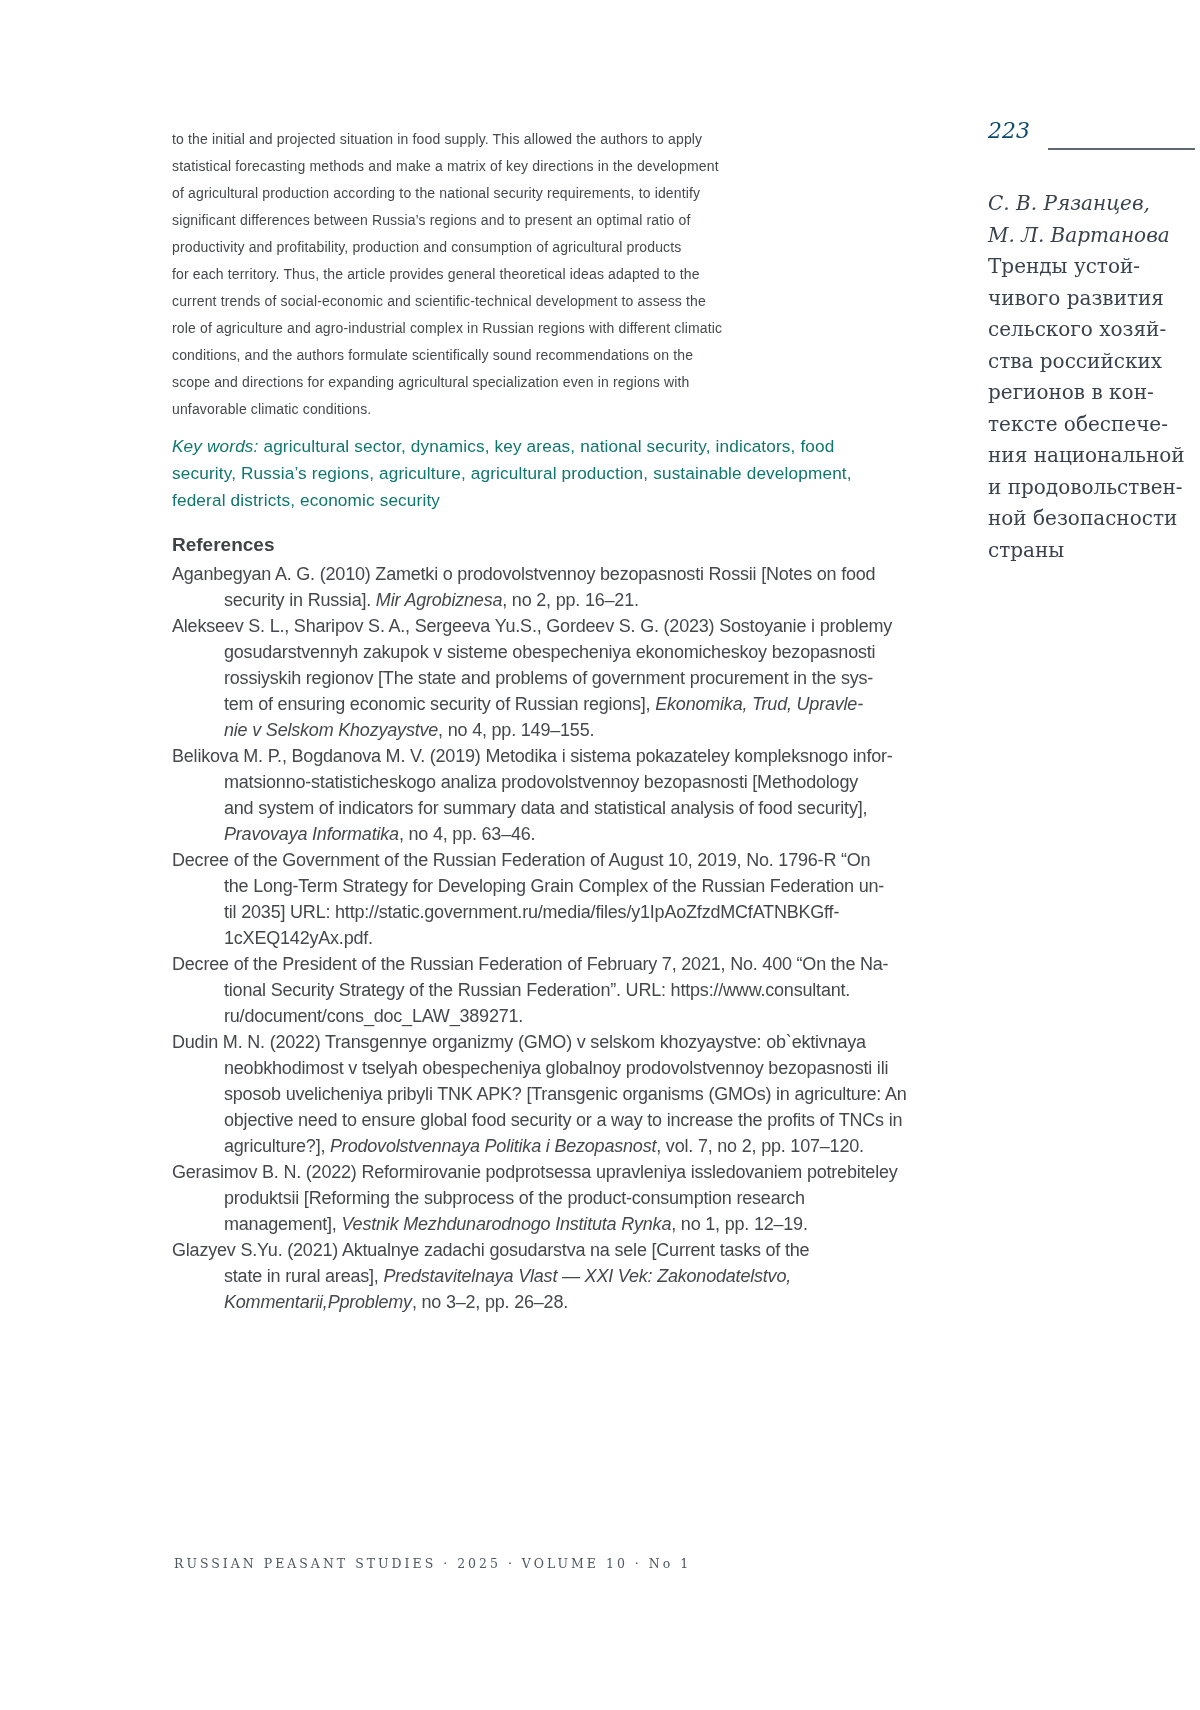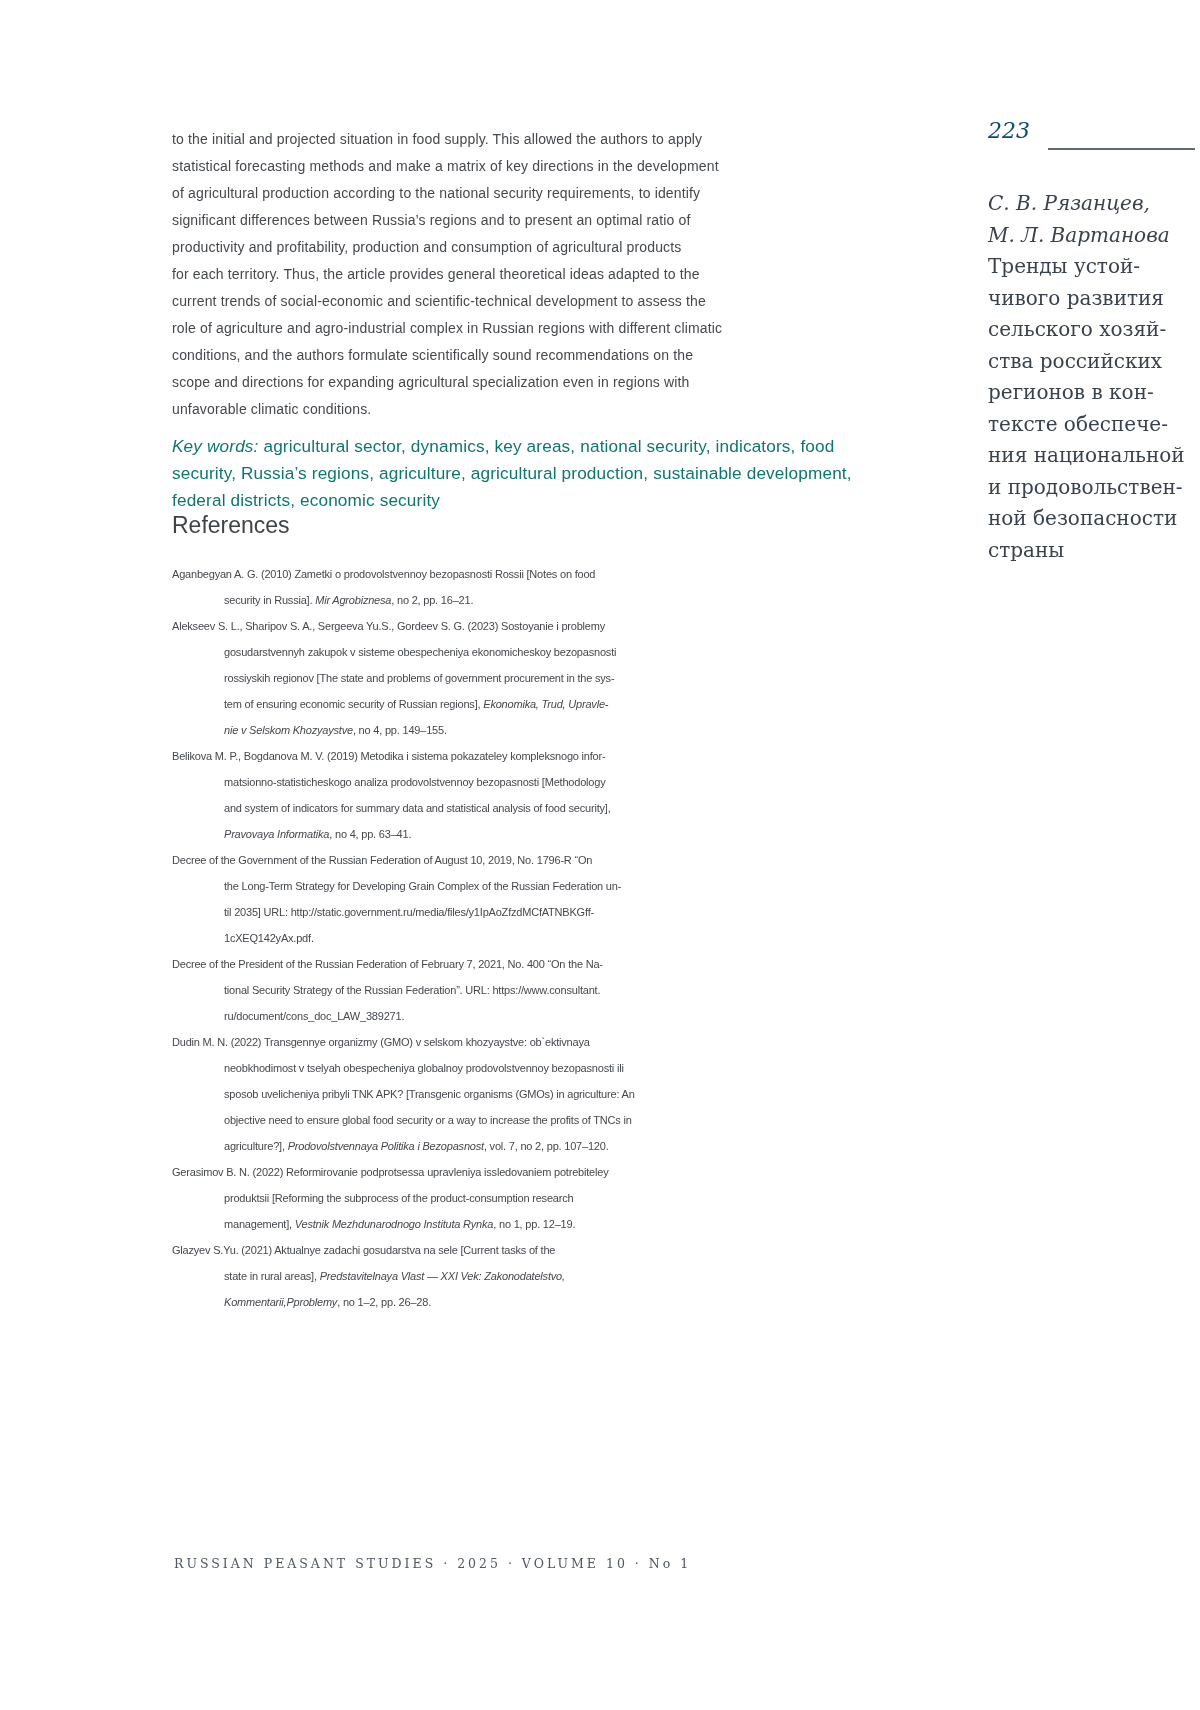--- a/index.html
+++ b/index.html
@@ -18,26 +18,26 @@
     font-size:14px; line-height:27px; letter-spacing:0.15px;
     color:#44484d; white-space:pre;
   }
   #keywords {
     position:absolute; left:172px; top:433px; width:800px; margin:0;
     font-size:17.2px; line-height:27px; letter-spacing:0.15px;
     color:#0f766e; white-space:pre;
   }
   .kw-label { font-style:italic; }
   #ref-heading {
-    position:absolute; left:172px; top:512px;
-    font-size:23px; font-weight:normal; color:#3e4347;
+    position:absolute; left:172px; top:534px;
+    font-size:19px; font-weight:bold; color:#3e4347;
   }
   #refs { position:absolute; left:172px; top:561px; width:810px; }
   .ref {
-    margin:0; font-size:11px; line-height:26px; letter-spacing:-0.2px;
+    margin:0; font-size:18px; line-height:26px; letter-spacing:-0.2px;
     color:#44484d; white-space:pre;
     padding-left:52px; text-indent:-52px;
   }
   .it { font-style:italic; }
 
   
   #page-number {
     position:absolute; left:988px; top:114px;
     font-family:"DejaVu Serif", serif; font-style:italic;
     font-size:22px; line-height:34px; color:#0c4a6e;
@@ -91,39 +91,39 @@
       <p class="ref"><span>Aganbegyan A. G. (2010) Zametki o prodovolstvennoy bezopasnosti Rossii [Notes on food
 security in Russia]. </span><span class="it">Mir Agrobiznesa</span><span>, no 2, pp. 16–21.</span></p>
       <p class="ref"><span>Alekseev S. L., Sharipov S. A., Sergeeva Yu.S., Gordeev S. G. (2023) Sostoyanie i problemy
 gosudarstvennyh zakupok v sisteme obespecheniya ekonomicheskoy bezopasnosti
 rossiyskih regionov [The state and problems of government procurement in the sys-
 tem of ensuring economic security of Russian regions], </span><span class="it">Ekonomika, Trud, Upravle-
 nie v Selskom Khozyaystve</span><span>, no 4, pp. 149–155.</span></p>
       <p class="ref"><span>Belikova M. P., Bogdanova M. V. (2019) Metodika i sistema pokazateley kompleksnogo infor-
 matsionno-statisticheskogo analiza prodovolstvennoy bezopasnosti [Methodology
 and system of indicators for summary data and statistical analysis of food security],
-</span><span class="it">Pravovaya Informatika</span><span>, no 4, pp. 63–41.</span></p>
+</span><span class="it">Pravovaya Informatika</span><span>, no 4, pp. 63–46.</span></p>
       <p class="ref"><span>Decree of the Government of the Russian Federation of August 10, 2019, No. 1796-R “On
 the Long-Term Strategy for Developing Grain Complex of the Russian Federation un-
 til 2035] URL: http://static.government.ru/media/files/y1IpAoZfzdMCfATNBKGff-
 1cXEQ142yAx.pdf.</span></p>
       <p class="ref"><span>Decree of the President of the Russian Federation of February 7, 2021, No. 400 “On the Na-
 tional Security Strategy of the Russian Federation”. URL: https://www.consultant.
 ru/document/cons_doc_LAW_389271.</span></p>
       <p class="ref"><span>Dudin M. N. (2022) Transgennye organizmy (GMO) v selskom khozyaystve: ob`ektivnaya
 neobkhodimost v tselyah obespecheniya globalnoy prodovolstvennoy bezopasnosti ili
 sposob uvelicheniya pribyli TNK APK? [Transgenic organisms (GMOs) in agriculture: An
 objective need to ensure global food security or a way to increase the profits of TNCs in
 agriculture?], </span><span class="it">Prodovolstvennaya Politika i Bezopasnost</span><span>, vol. 7, no 2, pp. 107–120.</span></p>
       <p class="ref"><span>Gerasimov B. N. (2022) Reformirovanie podprotsessa upravleniya issledovaniem potrebiteley
 produktsii [Reforming the subprocess of the product-consumption research
 management], </span><span class="it">Vestnik Mezhdunarodnogo Instituta Rynka</span><span>, no 1, pp. 12–19.</span></p>
       <p class="ref"><span>Glazyev S.Yu. (2021) Aktualnye zadachi gosudarstva na sele [Current tasks of the
 state in rural areas], </span><span class="it">Predstavitelnaya Vlast — XXI Vek: Zakonodatelstvo,
-Kommentarii,Pproblemy</span><span>, no 1–2, pp. 26–28.</span></p>
+Kommentarii,Pproblemy</span><span>, no 3–2, pp. 26–28.</span></p>
     </div>
 
   <div id="page-number">223</div>
   <div id="page-rule"></div>
   <div id="sidebar-authors">С. В. Рязанцев,
 М. Л. Вартанова</div>
   <div id="sidebar-title">Тренды устой-
 чивого развития
 сельского хозяй-
 ства российских

